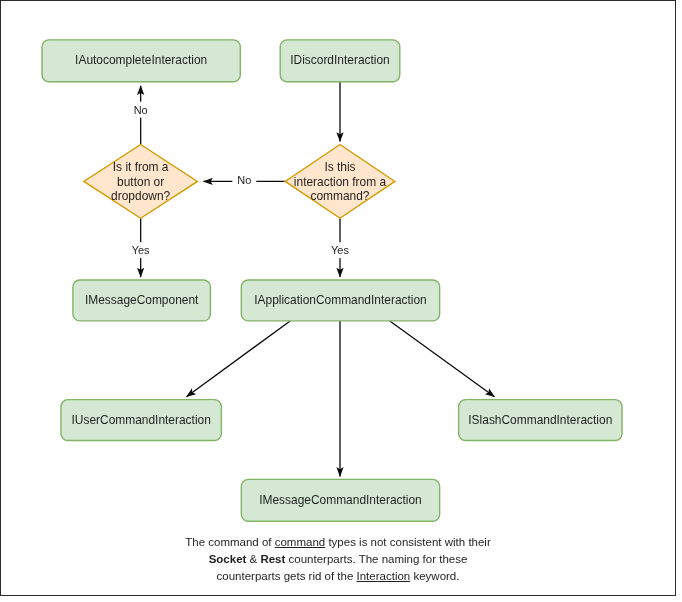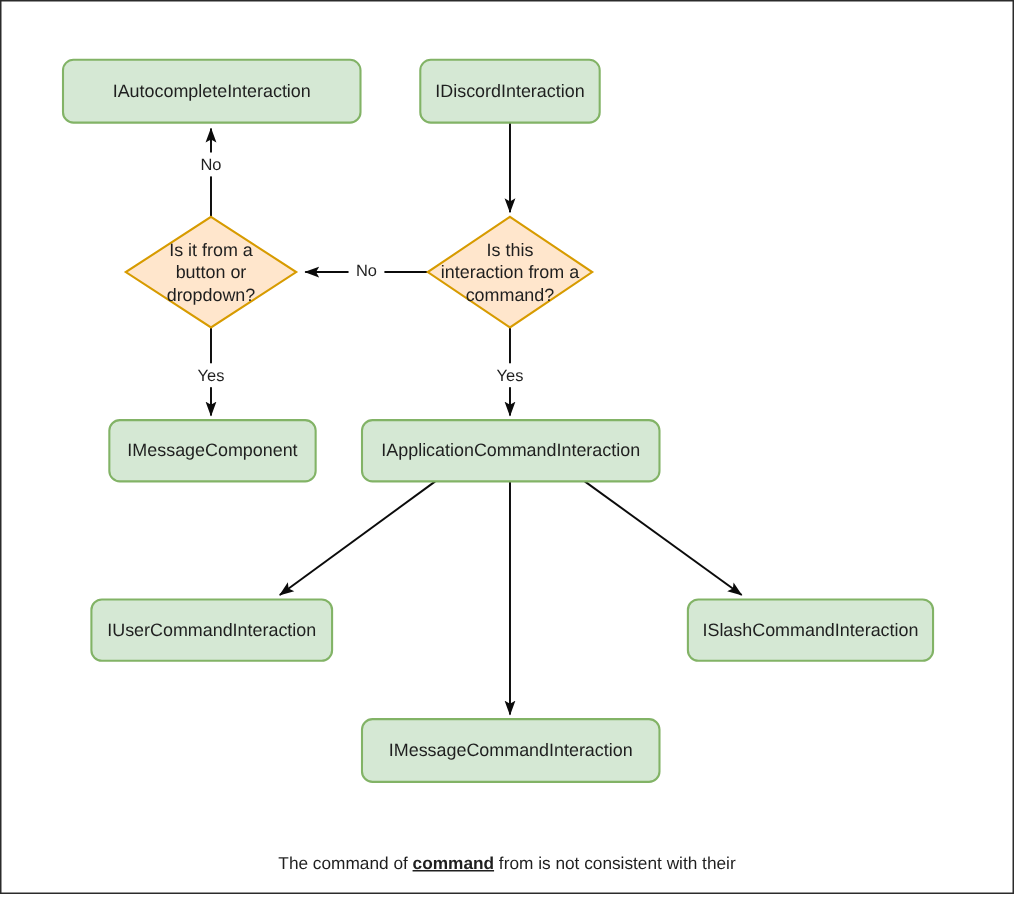--- a/index.html
+++ b/index.html
@@ -56,21 +56,21 @@
     position: absolute;
     left: 0;
     right: 0;
     bottom: 10px;
     text-align: center;
     font-family: "Liberation Sans", sans-serif;
     font-size: 11.5px;
     line-height: 17px;
     color: #1f1f1f;
   }
-  .caption .u { text-decoration: underline; font-weight: bold; }
+  .caption .u { text-decoration: underline; }
   .caption .b { font-weight: bold; }
 </style>
 </head>
 <body>
 
 <div id="canvas-frame">
 
   <svg id="flowchart" viewBox="0 0 676 596">
     <defs>
       <marker id="arrowhead" markerWidth="9" markerHeight="9" refX="7.2" refY="3.2" orient="auto" markerUnits="strokeWidth">
@@ -152,16 +152,18 @@
       <text class="node-label" x="541" y="421">ISlashCommandInteraction</text>
     </g>
 
     <g>
       <rect class="node-shape" x="241" y="480" width="199" height="42" rx="7" ry="7" fill="#d5e8d4" stroke="#82b366"></rect>
       <text class="node-label" x="340.5" y="501.5">IMessageCommandInteraction</text>
     </g>
   </svg>
 
   <div class="caption">
-    <div><span>The command of </span><span class="u">command</span><span> from is not consistent with their</span></div>
+    <div><span>The command of </span><span class="u">command</span><span> types is not consistent with their</span></div>
+    <div><span class="b">Socket</span><span> &amp; </span><span class="b">Rest</span><span> counterparts. The naming for these</span></div>
+    <div><span>counterparts gets rid of the </span><span class="u">Interaction</span><span> keyword.</span></div>
   </div>
 
 </div>
 
 </body></html>

